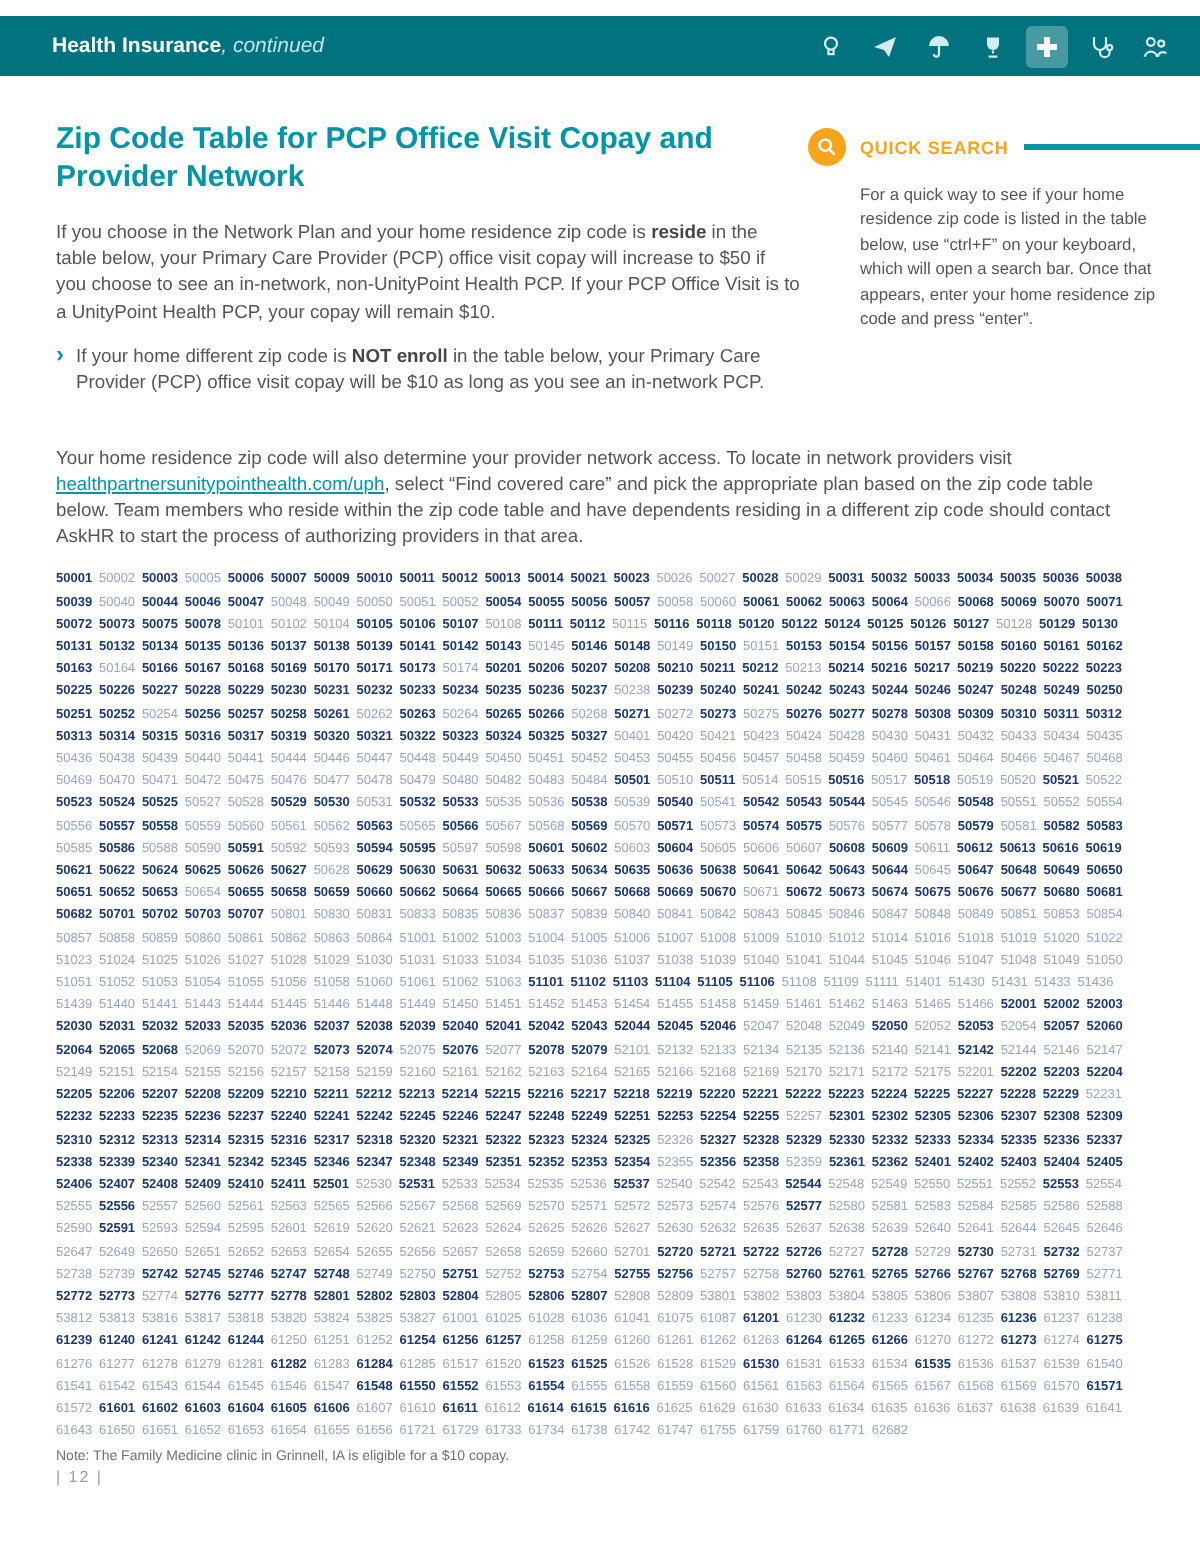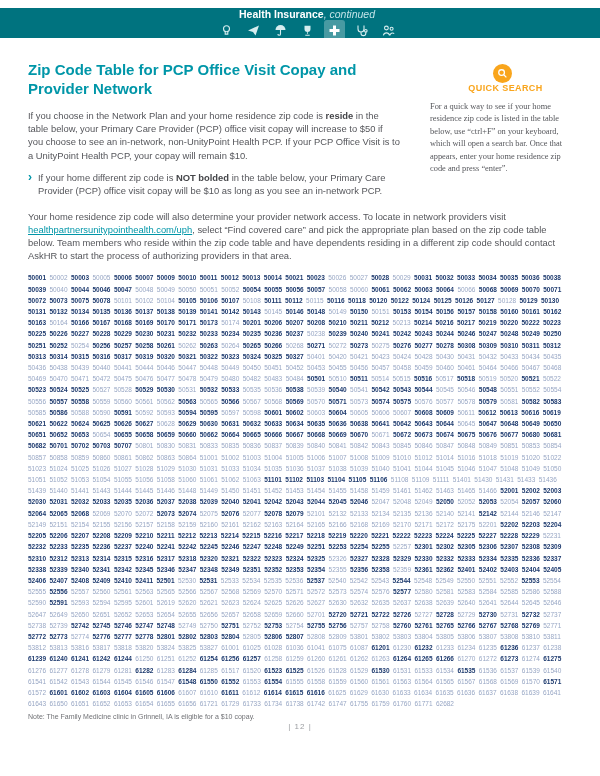--- a/index.html
+++ b/index.html
@@ -5,59 +5,58 @@
   html,body{margin:0;padding:0;}
   body{
     width:600px;height:776px;background:#ffffff;overflow:hidden;position:relative;
     font-family:"Liberation Sans",sans-serif;-webkit-font-smoothing:antialiased;
   }
   
   .topbar{
     margin-top:8px;height:30px;background:#00737F;
     display:flex;align-items:center;justify-content:space-between;
     padding:0 12px 0 26px;
-    flex-direction:column;
   }
   .topbar-title{color:#ffffff;font-size:10.5px;font-weight:700;white-space:nowrap;}
   .topbar-title .suffix{font-style:italic;font-weight:400;color:#C2E4E8;}
   .hicons{display:flex;align-items:center;gap:6px;}
   .hicon{width:21px;height:21px;border-radius:3px;display:flex;align-items:center;justify-content:center;}
   .hicon.active{background:rgba(255,255,255,.28);}
   .hicon svg{display:block;}
   
   .content{padding:0 28px;position:relative;}
   .page-title{
     margin:22px 0 0;width:352px;
     font-size:15px;line-height:19px;font-weight:600;color:#0096A8;
   }
   .para{margin-top:11px;width:372px;font-size:9.4px;line-height:13.2px;color:#55565B;}
-  .para.full{width:546px;margin-top:12px;}
+  .para.full{width:546px;margin-top:24px;}
   .emph{font-weight:700;color:#45464a;}
   .bullet{display:flex;margin-top:9px;width:372px;}
   .bullet .chev{color:#0096A8;font-weight:700;font-size:12px;line-height:13px;margin-right:6px;flex:0 0 auto;}
   .bullet .btxt{font-size:9.4px;line-height:13.2px;color:#55565B;}
   .link{color:#0096A8;text-decoration:underline;cursor:pointer;}
   
   .callout{position:absolute;top:64px;left:404px;width:196px;}
-  .callout-head{display:flex;align-items:center;flex-direction:column;}
+  .callout-head{display:flex;align-items:center;}
   .qs-icon{width:19px;height:19px;border-radius:50%;background:#F9A51C;display:flex;align-items:center;justify-content:center;flex:0 0 auto;}
   .qs-title{color:#F9A51C;font-weight:700;font-size:9px;letter-spacing:.4px;margin-left:7px;white-space:nowrap;}
   .qs-line{flex:1;height:3px;background:#0096A8;margin-left:8px;}
-  .callout-body{margin:8px 0 0 26px;width:148px;font-size:8.4px;line-height:12.4px;color:#55565B;font-family:Liberation Serif, serif;}
+  .callout-body{margin:8px 0 0 26px;width:148px;font-size:8.4px;line-height:12.4px;color:#55565B;}
   
   .ziptable{
     margin-top:10px;width:548px;
     font-size:6.5px;line-height:11.2px;color:#97A6C4;
     text-align:left;word-spacing:0;
   }
   .zip{display:inline-block;margin-right:3.4px;}
   .zip-bold{color:#1D3A6E;font-weight:700;}
   
   .note{margin-top:4px;font-size:7px;color:#707175;}
-  .pageno{margin-top:2px;text-align:center;font-size:8px;color:#9B9DA1;letter-spacing:1px;}
+  .pageno{margin-top:2px;font-size:8px;color:#9B9DA1;letter-spacing:1px;}
 </style>
 </head>
 <body>
 
 <div class="topbar">
   <div class="topbar-title">
     <span>Health Insurance</span><span class="suffix">, continued</span>
   </div>
   <div class="hicons">
     <span class="hicon">
@@ -108,21 +107,21 @@
 
   <h1 class="page-title">Zip Code Table for PCP Office Visit Copay and Provider Network</h1>
 
   <p class="para">
     <span>If you choose in the Network Plan and your home residence zip code is </span><span class="emph">reside</span><span> in the table below, your Primary Care Provider (PCP) office visit copay will increase to $50 if you choose to see an in-network, non-UnityPoint Health PCP. If your PCP Office Visit is to a UnityPoint Health PCP, your copay will remain $10.</span>
   </p>
 
   <div class="bullet">
     <span class="chev">›</span>
     <span class="btxt">
-      <span>If your home different zip code is </span><span class="emph">NOT bolded</span><span> in the table below, your Primary Care Provider (PCP) office visit copay will be $10 as long as you see an in-network PCP.</span>
+      <span>If your home different zip code is </span><span class="emph">NOT enroll</span><span> in the table below, your Primary Care Provider (PCP) office visit copay will be $10 as long as you see an in-network PCP.</span>
     </span>
   </div>
 
   <p class="para full">
     <span>Your home residence zip code will also determine your provider network access. To locate in network providers visit </span><a class="link">healthpartnersunitypointhealth.com/uph</a><span>, select “Find covered care” and pick the appropriate plan based on the zip code table below. Team members who reside within the zip code table and have dependents residing in a different zip code should contact AskHR to start the process of authorizing providers in that area.</span>
   </p>
 
   <div class="ziptable"><span class="zip zip-bold">50001</span><span class="zip">50002</span><span class="zip zip-bold">50003</span><span class="zip">50005</span><span class="zip zip-bold">50006</span><span class="zip zip-bold">50007</span><span class="zip zip-bold">50009</span><span class="zip zip-bold">50010</span><span class="zip zip-bold">50011</span><span class="zip zip-bold">50012</span><span class="zip zip-bold">50013</span><span class="zip zip-bold">50014</span><span class="zip zip-bold">50021</span><span class="zip zip-bold">50023</span><span class="zip">50026</span><span class="zip">50027</span><span class="zip zip-bold">50028</span><span class="zip">50029</span><span class="zip zip-bold">50031</span><span class="zip zip-bold">50032</span><span class="zip zip-bold">50033</span><span class="zip zip-bold">50034</span><span class="zip zip-bold">50035</span><span class="zip zip-bold">50036</span><span class="zip zip-bold">50038</span><span class="zip zip-bold">50039</span><span class="zip">50040</span><span class="zip zip-bold">50044</span><span class="zip zip-bold">50046</span><span class="zip zip-bold">50047</span><span class="zip">50048</span><span class="zip">50049</span><span class="zip">50050</span><span class="zip">50051</span><span class="zip">50052</span><span class="zip zip-bold">50054</span><span class="zip zip-bold">50055</span><span class="zip zip-bold">50056</span><span class="zip zip-bold">50057</span><span class="zip">50058</span><span class="zip">50060</span><span class="zip zip-bold">50061</span><span class="zip zip-bold">50062</span><span class="zip zip-bold">50063</span><span class="zip zip-bold">50064</span><span class="zip">50066</span><span class="zip zip-bold">50068</span><span class="zip zip-bold">50069</span><span class="zip zip-bold">50070</span><span class="zip zip-bold">50071</span><span class="zip zip-bold">50072</span><span class="zip zip-bold">50073</span><span class="zip zip-bold">50075</span><span class="zip zip-bold">50078</span><span class="zip">50101</span><span class="zip">50102</span><span class="zip">50104</span><span class="zip zip-bold">50105</span><span class="zip zip-bold">50106</span><span class="zip zip-bold">50107</span><span class="zip">50108</span><span class="zip zip-bold">50111</span><span class="zip zip-bold">50112</span><span class="zip">50115</span><span class="zip zip-bold">50116</span><span class="zip zip-bold">50118</span><span class="zip zip-bold">50120</span><span class="zip zip-bold">50122</span><span class="zip zip-bold">50124</span><span class="zip zip-bold">50125</span><span class="zip zip-bold">50126</span><span class="zip zip-bold">50127</span><span class="zip">50128</span><span class="zip zip-bold">50129</span><span class="zip zip-bold">50130</span><span class="zip zip-bold">50131</span><span class="zip zip-bold">50132</span><span class="zip zip-bold">50134</span><span class="zip zip-bold">50135</span><span class="zip zip-bold">50136</span><span class="zip zip-bold">50137</span><span class="zip zip-bold">50138</span><span class="zip zip-bold">50139</span><span class="zip zip-bold">50141</span><span class="zip zip-bold">50142</span><span class="zip zip-bold">50143</span><span class="zip">50145</span><span class="zip zip-bold">50146</span><span class="zip zip-bold">50148</span><span class="zip">50149</span><span class="zip zip-bold">50150</span><span class="zip">50151</span><span class="zip zip-bold">50153</span><span class="zip zip-bold">50154</span><span class="zip zip-bold">50156</span><span class="zip zip-bold">50157</span><span class="zip zip-bold">50158</span><span class="zip zip-bold">50160</span><span class="zip zip-bold">50161</span><span class="zip zip-bold">50162</span><span class="zip zip-bold">50163</span><span class="zip">50164</span><span class="zip zip-bold">50166</span><span class="zip zip-bold">50167</span><span class="zip zip-bold">50168</span><span class="zip zip-bold">50169</span><span class="zip zip-bold">50170</span><span class="zip zip-bold">50171</span><span class="zip zip-bold">50173</span><span class="zip">50174</span><span class="zip zip-bold">50201</span><span class="zip zip-bold">50206</span><span class="zip zip-bold">50207</span><span class="zip zip-bold">50208</span><span class="zip zip-bold">50210</span><span class="zip zip-bold">50211</span><span class="zip zip-bold">50212</span><span class="zip">50213</span><span class="zip zip-bold">50214</span><span class="zip zip-bold">50216</span><span class="zip zip-bold">50217</span><span class="zip zip-bold">50219</span><span class="zip zip-bold">50220</span><span class="zip zip-bold">50222</span><span class="zip zip-bold">50223</span><span class="zip zip-bold">50225</span><span class="zip zip-bold">50226</span><span class="zip zip-bold">50227</span><span class="zip zip-bold">50228</span><span class="zip zip-bold">50229</span><span class="zip zip-bold">50230</span><span class="zip zip-bold">50231</span><span class="zip zip-bold">50232</span><span class="zip zip-bold">50233</span><span class="zip zip-bold">50234</span><span class="zip zip-bold">50235</span><span class="zip zip-bold">50236</span><span class="zip zip-bold">50237</span><span class="zip">50238</span><span class="zip zip-bold">50239</span><span class="zip zip-bold">50240</span><span class="zip zip-bold">50241</span><span class="zip zip-bold">50242</span><span class="zip zip-bold">50243</span><span class="zip zip-bold">50244</span><span class="zip zip-bold">50246</span><span class="zip zip-bold">50247</span><span class="zip zip-bold">50248</span><span class="zip zip-bold">50249</span><span class="zip zip-bold">50250</span><span class="zip zip-bold">50251</span><span class="zip zip-bold">50252</span><span class="zip">50254</span><span class="zip zip-bold">50256</span><span class="zip zip-bold">50257</span><span class="zip zip-bold">50258</span><span class="zip zip-bold">50261</span><span class="zip">50262</span><span class="zip zip-bold">50263</span><span class="zip">50264</span><span class="zip zip-bold">50265</span><span class="zip zip-bold">50266</span><span class="zip">50268</span><span class="zip zip-bold">50271</span><span class="zip">50272</span><span class="zip zip-bold">50273</span><span class="zip">50275</span><span class="zip zip-bold">50276</span><span class="zip zip-bold">50277</span><span class="zip zip-bold">50278</span><span class="zip zip-bold">50308</span><span class="zip zip-bold">50309</span><span class="zip zip-bold">50310</span><span class="zip zip-bold">50311</span><span class="zip zip-bold">50312</span><span class="zip zip-bold">50313</span><span class="zip zip-bold">50314</span><span class="zip zip-bold">50315</span><span class="zip zip-bold">50316</span><span class="zip zip-bold">50317</span><span class="zip zip-bold">50319</span><span class="zip zip-bold">50320</span><span class="zip zip-bold">50321</span><span class="zip zip-bold">50322</span><span class="zip zip-bold">50323</span><span class="zip zip-bold">50324</span><span class="zip zip-bold">50325</span><span class="zip zip-bold">50327</span><span class="zip">50401</span><span class="zip">50420</span><span class="zip">50421</span><span class="zip">50423</span><span class="zip">50424</span><span class="zip">50428</span><span class="zip">50430</span><span class="zip">50431</span><span class="zip">50432</span><span class="zip">50433</span><span class="zip">50434</span><span class="zip">50435</span><span class="zip">50436</span><span class="zip">50438</span><span class="zip">50439</span><span class="zip">50440</span><span class="zip">50441</span><span class="zip">50444</span><span class="zip">50446</span><span class="zip">50447</span><span class="zip">50448</span><span class="zip">50449</span><span class="zip">50450</span><span class="zip">50451</span><span class="zip">50452</span><span class="zip">50453</span><span class="zip">50455</span><span class="zip">50456</span><span class="zip">50457</span><span class="zip">50458</span><span class="zip">50459</span><span class="zip">50460</span><span class="zip">50461</span><span class="zip">50464</span><span class="zip">50466</span><span class="zip">50467</span><span class="zip">50468</span><span class="zip">50469</span><span class="zip">50470</span><span class="zip">50471</span><span class="zip">50472</span><span class="zip">50475</span><span class="zip">50476</span><span class="zip">50477</span><span class="zip">50478</span><span class="zip">50479</span><span class="zip">50480</span><span class="zip">50482</span><span class="zip">50483</span><span class="zip">50484</span><span class="zip zip-bold">50501</span><span class="zip">50510</span><span class="zip zip-bold">50511</span><span class="zip">50514</span><span class="zip">50515</span><span class="zip zip-bold">50516</span><span class="zip">50517</span><span class="zip zip-bold">50518</span><span class="zip">50519</span><span class="zip">50520</span><span class="zip zip-bold">50521</span><span class="zip">50522</span><span class="zip zip-bold">50523</span><span class="zip zip-bold">50524</span><span class="zip zip-bold">50525</span><span class="zip">50527</span><span class="zip">50528</span><span class="zip zip-bold">50529</span><span class="zip zip-bold">50530</span><span class="zip">50531</span><span class="zip zip-bold">50532</span><span class="zip zip-bold">50533</span><span class="zip">50535</span><span class="zip">50536</span><span class="zip zip-bold">50538</span><span class="zip">50539</span><span class="zip zip-bold">50540</span><span class="zip">50541</span><span class="zip zip-bold">50542</span><span class="zip zip-bold">50543</span><span class="zip zip-bold">50544</span><span class="zip">50545</span><span class="zip">50546</span><span class="zip zip-bold">50548</span><span class="zip">50551</span><span class="zip">50552</span><span class="zip">50554</span><span class="zip">50556</span><span class="zip zip-bold">50557</span><span class="zip zip-bold">50558</span><span class="zip">50559</span><span class="zip">50560</span><span class="zip">50561</span><span class="zip">50562</span><span class="zip zip-bold">50563</span><span class="zip">50565</span><span class="zip zip-bold">50566</span><span class="zip">50567</span><span class="zip">50568</span><span class="zip zip-bold">50569</span><span class="zip">50570</span><span class="zip zip-bold">50571</span><span class="zip">50573</span><span class="zip zip-bold">50574</span><span class="zip zip-bold">50575</span><span class="zip">50576</span><span class="zip">50577</span><span class="zip">50578</span><span class="zip zip-bold">50579</span><span class="zip">50581</span><span class="zip zip-bold">50582</span><span class="zip zip-bold">50583</span><span class="zip">50585</span><span class="zip zip-bold">50586</span><span class="zip">50588</span><span class="zip">50590</span><span class="zip zip-bold">50591</span><span class="zip">50592</span><span class="zip">50593</span><span class="zip zip-bold">50594</span><span class="zip zip-bold">50595</span><span class="zip">50597</span><span class="zip">50598</span><span class="zip zip-bold">50601</span><span class="zip zip-bold">50602</span><span class="zip">50603</span><span class="zip zip-bold">50604</span><span class="zip">50605</span><span class="zip">50606</span><span class="zip">50607</span><span class="zip zip-bold">50608</span><span class="zip zip-bold">50609</span><span class="zip">50611</span><span class="zip zip-bold">50612</span><span class="zip zip-bold">50613</span><span class="zip zip-bold">50616</span><span class="zip zip-bold">50619</span><span class="zip zip-bold">50621</span><span class="zip zip-bold">50622</span><span class="zip zip-bold">50624</span><span class="zip zip-bold">50625</span><span class="zip zip-bold">50626</span><span class="zip zip-bold">50627</span><span class="zip">50628</span><span class="zip zip-bold">50629</span><span class="zip zip-bold">50630</span><span class="zip zip-bold">50631</span><span class="zip zip-bold">50632</span><span class="zip zip-bold">50633</span><span class="zip zip-bold">50634</span><span class="zip zip-bold">50635</span><span class="zip zip-bold">50636</span><span class="zip zip-bold">50638</span><span class="zip zip-bold">50641</span><span class="zip zip-bold">50642</span><span class="zip zip-bold">50643</span><span class="zip zip-bold">50644</span><span class="zip">50645</span><span class="zip zip-bold">50647</span><span class="zip zip-bold">50648</span><span class="zip zip-bold">50649</span><span class="zip zip-bold">50650</span><span class="zip zip-bold">50651</span><span class="zip zip-bold">50652</span><span class="zip zip-bold">50653</span><span class="zip">50654</span><span class="zip zip-bold">50655</span><span class="zip zip-bold">50658</span><span class="zip zip-bold">50659</span><span class="zip zip-bold">50660</span><span class="zip zip-bold">50662</span><span class="zip zip-bold">50664</span><span class="zip zip-bold">50665</span><span class="zip zip-bold">50666</span><span class="zip zip-bold">50667</span><span class="zip zip-bold">50668</span><span class="zip zip-bold">50669</span><span class="zip zip-bold">50670</span><span class="zip">50671</span><span class="zip zip-bold">50672</span><span class="zip zip-bold">50673</span><span class="zip zip-bold">50674</span><span class="zip zip-bold">50675</span><span class="zip zip-bold">50676</span><span class="zip zip-bold">50677</span><span class="zip zip-bold">50680</span><span class="zip zip-bold">50681</span><span class="zip zip-bold">50682</span><span class="zip zip-bold">50701</span><span class="zip zip-bold">50702</span><span class="zip zip-bold">50703</span><span class="zip zip-bold">50707</span><span class="zip">50801</span><span class="zip">50830</span><span class="zip">50831</span><span class="zip">50833</span><span class="zip">50835</span><span class="zip">50836</span><span class="zip">50837</span><span class="zip">50839</span><span class="zip">50840</span><span class="zip">50841</span><span class="zip">50842</span><span class="zip">50843</span><span class="zip">50845</span><span class="zip">50846</span><span class="zip">50847</span><span class="zip">50848</span><span class="zip">50849</span><span class="zip">50851</span><span class="zip">50853</span><span class="zip">50854</span><span class="zip">50857</span><span class="zip">50858</span><span class="zip">50859</span><span class="zip">50860</span><span class="zip">50861</span><span class="zip">50862</span><span class="zip">50863</span><span class="zip">50864</span><span class="zip">51001</span><span class="zip">51002</span><span class="zip">51003</span><span class="zip">51004</span><span class="zip">51005</span><span class="zip">51006</span><span class="zip">51007</span><span class="zip">51008</span><span class="zip">51009</span><span class="zip">51010</span><span class="zip">51012</span><span class="zip">51014</span><span class="zip">51016</span><span class="zip">51018</span><span class="zip">51019</span><span class="zip">51020</span><span class="zip">51022</span><span class="zip">51023</span><span class="zip">51024</span><span class="zip">51025</span><span class="zip">51026</span><span class="zip">51027</span><span class="zip">51028</span><span class="zip">51029</span><span class="zip">51030</span><span class="zip">51031</span><span class="zip">51033</span><span class="zip">51034</span><span class="zip">51035</span><span class="zip">51036</span><span class="zip">51037</span><span class="zip">51038</span><span class="zip">51039</span><span class="zip">51040</span><span class="zip">51041</span><span class="zip">51044</span><span class="zip">51045</span><span class="zip">51046</span><span class="zip">51047</span><span class="zip">51048</span><span class="zip">51049</span><span class="zip">51050</span><span class="zip">51051</span><span class="zip">51052</span><span class="zip">51053</span><span class="zip">51054</span><span class="zip">51055</span><span class="zip">51056</span><span class="zip">51058</span><span class="zip">51060</span><span class="zip">51061</span><span class="zip">51062</span><span class="zip">51063</span><span class="zip zip-bold">51101</span><span class="zip zip-bold">51102</span><span class="zip zip-bold">51103</span><span class="zip zip-bold">51104</span><span class="zip zip-bold">51105</span><span class="zip zip-bold">51106</span><span class="zip">51108</span><span class="zip">51109</span><span class="zip">51111</span><span class="zip">51401</span><span class="zip">51430</span><span class="zip">51431</span><span class="zip">51433</span><span class="zip">51436</span><span class="zip">51439</span><span class="zip">51440</span><span class="zip">51441</span><span class="zip">51443</span><span class="zip">51444</span><span class="zip">51445</span><span class="zip">51446</span><span class="zip">51448</span><span class="zip">51449</span><span class="zip">51450</span><span class="zip">51451</span><span class="zip">51452</span><span class="zip">51453</span><span class="zip">51454</span><span class="zip">51455</span><span class="zip">51458</span><span class="zip">51459</span><span class="zip">51461</span><span class="zip">51462</span><span class="zip">51463</span><span class="zip">51465</span><span class="zip">51466</span><span class="zip zip-bold">52001</span><span class="zip zip-bold">52002</span><span class="zip zip-bold">52003</span><span class="zip zip-bold">52030</span><span class="zip zip-bold">52031</span><span class="zip zip-bold">52032</span><span class="zip zip-bold">52033</span><span class="zip zip-bold">52035</span><span class="zip zip-bold">52036</span><span class="zip zip-bold">52037</span><span class="zip zip-bold">52038</span><span class="zip zip-bold">52039</span><span class="zip zip-bold">52040</span><span class="zip zip-bold">52041</span><span class="zip zip-bold">52042</span><span class="zip zip-bold">52043</span><span class="zip zip-bold">52044</span><span class="zip zip-bold">52045</span><span class="zip zip-bold">52046</span><span class="zip">52047</span><span class="zip">52048</span><span class="zip">52049</span><span class="zip zip-bold">52050</span><span class="zip">52052</span><span class="zip zip-bold">52053</span><span class="zip">52054</span><span class="zip zip-bold">52057</span><span class="zip zip-bold">52060</span><span class="zip zip-bold">52064</span><span class="zip zip-bold">52065</span><span class="zip zip-bold">52068</span><span class="zip">52069</span><span class="zip">52070</span><span class="zip">52072</span><span class="zip zip-bold">52073</span><span class="zip zip-bold">52074</span><span class="zip">52075</span><span class="zip zip-bold">52076</span><span class="zip">52077</span><span class="zip zip-bold">52078</span><span class="zip zip-bold">52079</span><span class="zip">52101</span><span class="zip">52132</span><span class="zip">52133</span><span class="zip">52134</span><span class="zip">52135</span><span class="zip">52136</span><span class="zip">52140</span><span class="zip">52141</span><span class="zip zip-bold">52142</span><span class="zip">52144</span><span class="zip">52146</span><span class="zip">52147</span><span class="zip">52149</span><span class="zip">52151</span><span class="zip">52154</span><span class="zip">52155</span><span class="zip">52156</span><span class="zip">52157</span><span class="zip">52158</span><span class="zip">52159</span><span class="zip">52160</span><span class="zip">52161</span><span class="zip">52162</span><span class="zip">52163</span><span class="zip">52164</span><span class="zip">52165</span><span class="zip">52166</span><span class="zip">52168</span><span class="zip">52169</span><span class="zip">52170</span><span class="zip">52171</span><span class="zip">52172</span><span class="zip">52175</span><span class="zip">52201</span><span class="zip zip-bold">52202</span><span class="zip zip-bold">52203</span><span class="zip zip-bold">52204</span><span class="zip zip-bold">52205</span><span class="zip zip-bold">52206</span><span class="zip zip-bold">52207</span><span class="zip zip-bold">52208</span><span class="zip zip-bold">52209</span><span class="zip zip-bold">52210</span><span class="zip zip-bold">52211</span><span class="zip zip-bold">52212</span><span class="zip zip-bold">52213</span><span class="zip zip-bold">52214</span><span class="zip zip-bold">52215</span><span class="zip zip-bold">52216</span><span class="zip zip-bold">52217</span><span class="zip zip-bold">52218</span><span class="zip zip-bold">52219</span><span class="zip zip-bold">52220</span><span class="zip zip-bold">52221</span><span class="zip zip-bold">52222</span><span class="zip zip-bold">52223</span><span class="zip zip-bold">52224</span><span class="zip zip-bold">52225</span><span class="zip zip-bold">52227</span><span class="zip zip-bold">52228</span><span class="zip zip-bold">52229</span><span class="zip">52231</span><span class="zip zip-bold">52232</span><span class="zip zip-bold">52233</span><span class="zip zip-bold">52235</span><span class="zip zip-bold">52236</span><span class="zip zip-bold">52237</span><span class="zip zip-bold">52240</span><span class="zip zip-bold">52241</span><span class="zip zip-bold">52242</span><span class="zip zip-bold">52245</span><span class="zip zip-bold">52246</span><span class="zip zip-bold">52247</span><span class="zip zip-bold">52248</span><span class="zip zip-bold">52249</span><span class="zip zip-bold">52251</span><span class="zip zip-bold">52253</span><span class="zip zip-bold">52254</span><span class="zip zip-bold">52255</span><span class="zip">52257</span><span class="zip zip-bold">52301</span><span class="zip zip-bold">52302</span><span class="zip zip-bold">52305</span><span class="zip zip-bold">52306</span><span class="zip zip-bold">52307</span><span class="zip zip-bold">52308</span><span class="zip zip-bold">52309</span><span class="zip zip-bold">52310</span><span class="zip zip-bold">52312</span><span class="zip zip-bold">52313</span><span class="zip zip-bold">52314</span><span class="zip zip-bold">52315</span><span class="zip zip-bold">52316</span><span class="zip zip-bold">52317</span><span class="zip zip-bold">52318</span><span class="zip zip-bold">52320</span><span class="zip zip-bold">52321</span><span class="zip zip-bold">52322</span><span class="zip zip-bold">52323</span><span class="zip zip-bold">52324</span><span class="zip zip-bold">52325</span><span class="zip">52326</span><span class="zip zip-bold">52327</span><span class="zip zip-bold">52328</span><span class="zip zip-bold">52329</span><span class="zip zip-bold">52330</span><span class="zip zip-bold">52332</span><span class="zip zip-bold">52333</span><span class="zip zip-bold">52334</span><span class="zip zip-bold">52335</span><span class="zip zip-bold">52336</span><span class="zip zip-bold">52337</span><span class="zip zip-bold">52338</span><span class="zip zip-bold">52339</span><span class="zip zip-bold">52340</span><span class="zip zip-bold">52341</span><span class="zip zip-bold">52342</span><span class="zip zip-bold">52345</span><span class="zip zip-bold">52346</span><span class="zip zip-bold">52347</span><span class="zip zip-bold">52348</span><span class="zip zip-bold">52349</span><span class="zip zip-bold">52351</span><span class="zip zip-bold">52352</span><span class="zip zip-bold">52353</span><span class="zip zip-bold">52354</span><span class="zip">52355</span><span class="zip zip-bold">52356</span><span class="zip zip-bold">52358</span><span class="zip">52359</span><span class="zip zip-bold">52361</span><span class="zip zip-bold">52362</span><span class="zip zip-bold">52401</span><span class="zip zip-bold">52402</span><span class="zip zip-bold">52403</span><span class="zip zip-bold">52404</span><span class="zip zip-bold">52405</span><span class="zip zip-bold">52406</span><span class="zip zip-bold">52407</span><span class="zip zip-bold">52408</span><span class="zip zip-bold">52409</span><span class="zip zip-bold">52410</span><span class="zip zip-bold">52411</span><span class="zip zip-bold">52501</span><span class="zip">52530</span><span class="zip zip-bold">52531</span><span class="zip">52533</span><span class="zip">52534</span><span class="zip">52535</span><span class="zip">52536</span><span class="zip zip-bold">52537</span><span class="zip">52540</span><span class="zip">52542</span><span class="zip">52543</span><span class="zip zip-bold">52544</span><span class="zip">52548</span><span class="zip">52549</span><span class="zip">52550</span><span class="zip">52551</span><span class="zip">52552</span><span class="zip zip-bold">52553</span><span class="zip">52554</span><span class="zip">52555</span><span class="zip zip-bold">52556</span><span class="zip">52557</span><span class="zip">52560</span><span class="zip">52561</span><span class="zip">52563</span><span class="zip">52565</span><span class="zip">52566</span><span class="zip">52567</span><span class="zip">52568</span><span class="zip">52569</span><span class="zip">52570</span><span class="zip">52571</span><span class="zip">52572</span><span class="zip">52573</span><span class="zip">52574</span><span class="zip">52576</span><span class="zip zip-bold">52577</span><span class="zip">52580</span><span class="zip">52581</span><span class="zip">52583</span><span class="zip">52584</span><span class="zip">52585</span><span class="zip">52586</span><span class="zip">52588</span><span class="zip">52590</span><span class="zip zip-bold">52591</span><span class="zip">52593</span><span class="zip">52594</span><span class="zip">52595</span><span class="zip">52601</span><span class="zip">52619</span><span class="zip">52620</span><span class="zip">52621</span><span class="zip">52623</span><span class="zip">52624</span><span class="zip">52625</span><span class="zip">52626</span><span class="zip">52627</span><span class="zip">52630</span><span class="zip">52632</span><span class="zip">52635</span><span class="zip">52637</span><span class="zip">52638</span><span class="zip">52639</span><span class="zip">52640</span><span class="zip">52641</span><span class="zip">52644</span><span class="zip">52645</span><span class="zip">52646</span><span class="zip">52647</span><span class="zip">52649</span><span class="zip">52650</span><span class="zip">52651</span><span class="zip">52652</span><span class="zip">52653</span><span class="zip">52654</span><span class="zip">52655</span><span class="zip">52656</span><span class="zip">52657</span><span class="zip">52658</span><span class="zip">52659</span><span class="zip">52660</span><span class="zip">52701</span><span class="zip zip-bold">52720</span><span class="zip zip-bold">52721</span><span class="zip zip-bold">52722</span><span class="zip zip-bold">52726</span><span class="zip">52727</span><span class="zip zip-bold">52728</span><span class="zip">52729</span><span class="zip zip-bold">52730</span><span class="zip">52731</span><span class="zip zip-bold">52732</span><span class="zip">52737</span><span class="zip">52738</span><span class="zip">52739</span><span class="zip zip-bold">52742</span><span class="zip zip-bold">52745</span><span class="zip zip-bold">52746</span><span class="zip zip-bold">52747</span><span class="zip zip-bold">52748</span><span class="zip">52749</span><span class="zip">52750</span><span class="zip zip-bold">52751</span><span class="zip">52752</span><span class="zip zip-bold">52753</span><span class="zip">52754</span><span class="zip zip-bold">52755</span><span class="zip zip-bold">52756</span><span class="zip">52757</span><span class="zip">52758</span><span class="zip zip-bold">52760</span><span class="zip zip-bold">52761</span><span class="zip zip-bold">52765</span><span class="zip zip-bold">52766</span><span class="zip zip-bold">52767</span><span class="zip zip-bold">52768</span><span class="zip zip-bold">52769</span><span class="zip">52771</span><span class="zip zip-bold">52772</span><span class="zip zip-bold">52773</span><span class="zip">52774</span><span class="zip zip-bold">52776</span><span class="zip zip-bold">52777</span><span class="zip zip-bold">52778</span><span class="zip zip-bold">52801</span><span class="zip zip-bold">52802</span><span class="zip zip-bold">52803</span><span class="zip zip-bold">52804</span><span class="zip">52805</span><span class="zip zip-bold">52806</span><span class="zip zip-bold">52807</span><span class="zip">52808</span><span class="zip">52809</span><span class="zip">53801</span><span class="zip">53802</span><span class="zip">53803</span><span class="zip">53804</span><span class="zip">53805</span><span class="zip">53806</span><span class="zip">53807</span><span class="zip">53808</span><span class="zip">53810</span><span class="zip">53811</span><span class="zip">53812</span><span class="zip">53813</span><span class="zip">53816</span><span class="zip">53817</span><span class="zip">53818</span><span class="zip">53820</span><span class="zip">53824</span><span class="zip">53825</span><span class="zip">53827</span><span class="zip">61001</span><span class="zip">61025</span><span class="zip">61028</span><span class="zip">61036</span><span class="zip">61041</span><span class="zip">61075</span><span class="zip">61087</span><span class="zip zip-bold">61201</span><span class="zip">61230</span><span class="zip zip-bold">61232</span><span class="zip">61233</span><span class="zip">61234</span><span class="zip">61235</span><span class="zip zip-bold">61236</span><span class="zip">61237</span><span class="zip">61238</span><span class="zip zip-bold">61239</span><span class="zip zip-bold">61240</span><span class="zip zip-bold">61241</span><span class="zip zip-bold">61242</span><span class="zip zip-bold">61244</span><span class="zip">61250</span><span class="zip">61251</span><span class="zip">61252</span><span class="zip zip-bold">61254</span><span class="zip zip-bold">61256</span><span class="zip zip-bold">61257</span><span class="zip">61258</span><span class="zip">61259</span><span class="zip">61260</span><span class="zip">61261</span><span class="zip">61262</span><span class="zip">61263</span><span class="zip zip-bold">61264</span><span class="zip zip-bold">61265</span><span class="zip zip-bold">61266</span><span class="zip">61270</span><span class="zip">61272</span><span class="zip zip-bold">61273</span><span class="zip">61274</span><span class="zip zip-bold">61275</span><span class="zip">61276</span><span class="zip">61277</span><span class="zip">61278</span><span class="zip">61279</span><span class="zip">61281</span><span class="zip zip-bold">61282</span><span class="zip">61283</span><span class="zip zip-bold">61284</span><span class="zip">61285</span><span class="zip">61517</span><span class="zip">61520</span><span class="zip zip-bold">61523</span><span class="zip zip-bold">61525</span><span class="zip">61526</span><span class="zip">61528</span><span class="zip">61529</span><span class="zip zip-bold">61530</span><span class="zip">61531</span><span class="zip">61533</span><span class="zip">61534</span><span class="zip zip-bold">61535</span><span class="zip">61536</span><span class="zip">61537</span><span class="zip">61539</span><span class="zip">61540</span><span class="zip">61541</span><span class="zip">61542</span><span class="zip">61543</span><span class="zip">61544</span><span class="zip">61545</span><span class="zip">61546</span><span class="zip">61547</span><span class="zip zip-bold">61548</span><span class="zip zip-bold">61550</span><span class="zip zip-bold">61552</span><span class="zip">61553</span><span class="zip zip-bold">61554</span><span class="zip">61555</span><span class="zip">61558</span><span class="zip">61559</span><span class="zip">61560</span><span class="zip">61561</span><span class="zip">61563</span><span class="zip">61564</span><span class="zip">61565</span><span class="zip">61567</span><span class="zip">61568</span><span class="zip">61569</span><span class="zip">61570</span><span class="zip zip-bold">61571</span><span class="zip">61572</span><span class="zip zip-bold">61601</span><span class="zip zip-bold">61602</span><span class="zip zip-bold">61603</span><span class="zip zip-bold">61604</span><span class="zip zip-bold">61605</span><span class="zip zip-bold">61606</span><span class="zip">61607</span><span class="zip">61610</span><span class="zip zip-bold">61611</span><span class="zip">61612</span><span class="zip zip-bold">61614</span><span class="zip zip-bold">61615</span><span class="zip zip-bold">61616</span><span class="zip">61625</span><span class="zip">61629</span><span class="zip">61630</span><span class="zip">61633</span><span class="zip">61634</span><span class="zip">61635</span><span class="zip">61636</span><span class="zip">61637</span><span class="zip">61638</span><span class="zip">61639</span><span class="zip">61641</span><span class="zip">61643</span><span class="zip">61650</span><span class="zip">61651</span><span class="zip">61652</span><span class="zip">61653</span><span class="zip">61654</span><span class="zip">61655</span><span class="zip">61656</span><span class="zip">61721</span><span class="zip">61729</span><span class="zip">61733</span><span class="zip">61734</span><span class="zip">61738</span><span class="zip">61742</span><span class="zip">61747</span><span class="zip">61755</span><span class="zip">61759</span><span class="zip">61760</span><span class="zip">61771</span><span class="zip">62682</span></div>
 
   <div class="note">Note: The Family Medicine clinic in Grinnell, IA is eligible for a $10 copay.</div>

